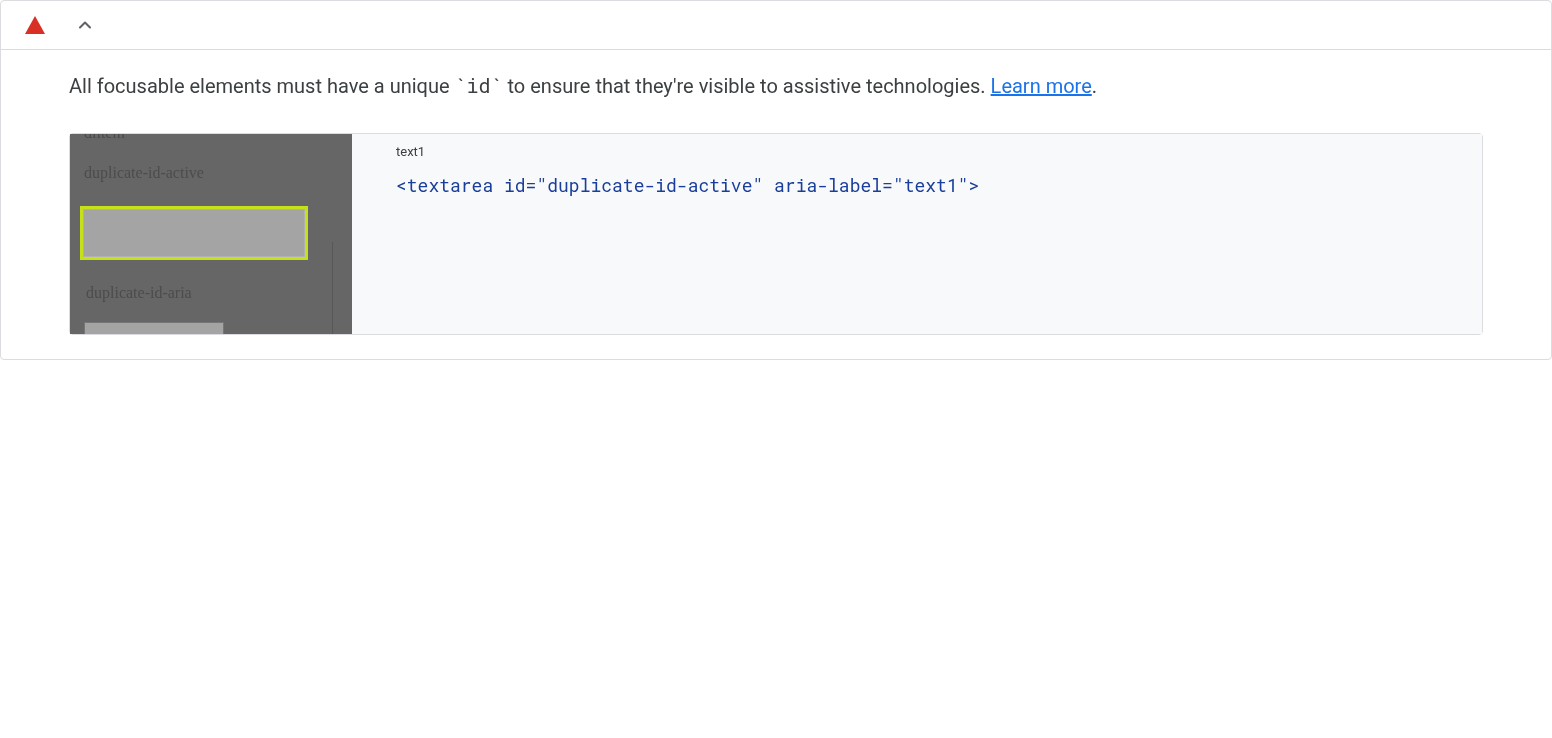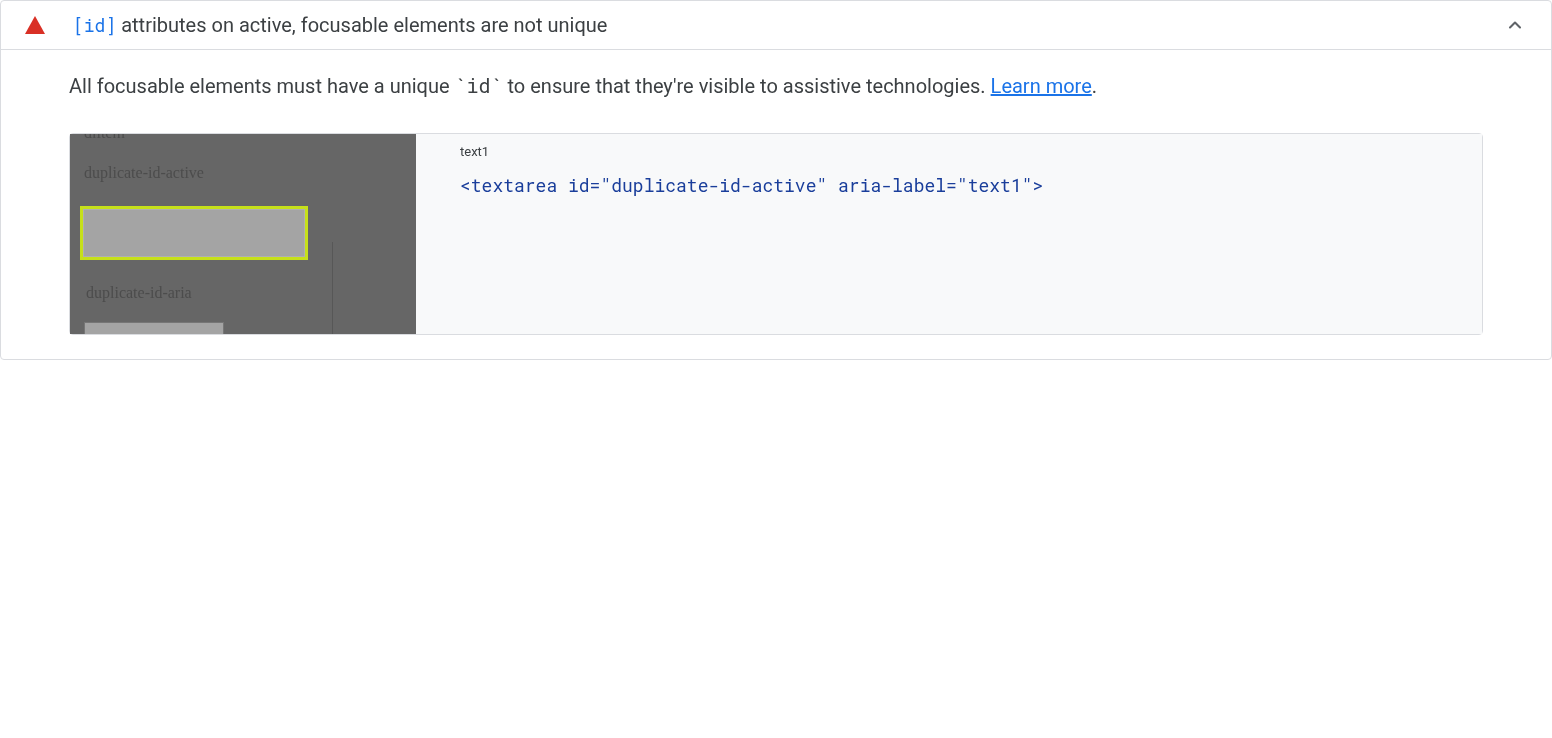--- a/index.html
+++ b/index.html
@@ -85,21 +85,21 @@
     .failing-items {
       background: #f8f9fa;
       padding: 0 20px 0 0;
     }
     .failing-item {
       display: flex;
       align-items: flex-start;
       padding: 0;
     }
     .thumbnail {
-      width: 346px;
+      width: 282px;
       height: 200px;
       background: #757575;
       position: relative;
       flex-shrink: 0;
       margin-right: 44px;
       overflow: hidden;
     }
     .thumbnail.tm1 {
       margin-left: 0;
     }
@@ -185,23 +185,20 @@
     .failing-item.first .thumbnail {
       margin-bottom: 0;
     }
   </style>
 </head>
 <body>
 
 <div class="audit-container">
   <div class="audit-header">
     <div class="triangle-icon"></div>
-    <div class="audit-title">
-      <span class="code-tag">[id]</span><span> attributes on active, focusable elements are not unique</span>
-    </div>
     <div class="chevron-up">
       <svg viewBox="0 0 24 24" fill="none" stroke="#5f6368" stroke-width="2.5" stroke-linecap="round" stroke-linejoin="round">
           <polyline points="6 15 12 9 18 15"></polyline>
         </svg>
     </div>
   </div>
 
   <div class="audit-body">
     <div class="audit-description">
       <span>All focusable elements must have a unique </span><span class="inline-code">`id`</span><span> to ensure that they're visible to assistive technologies. </span><a href="#" class="learn-more-link">Learn more</a><span>.</span>

